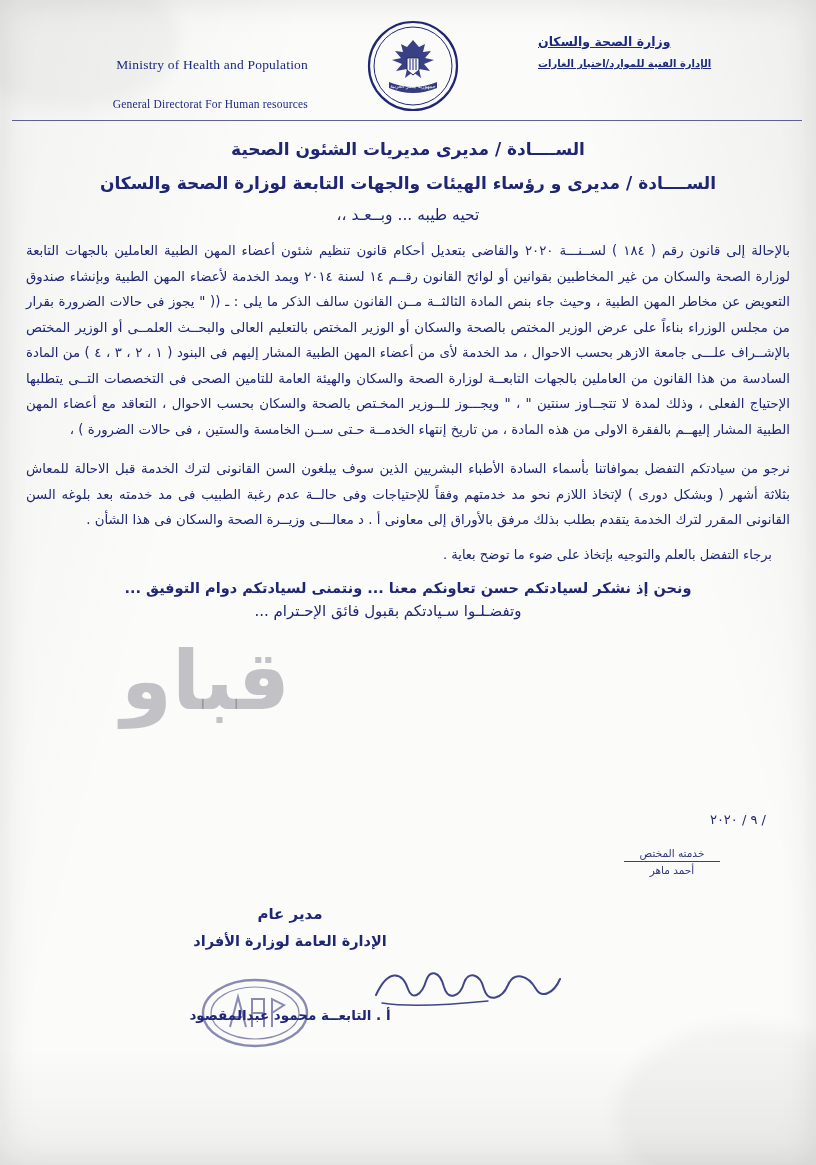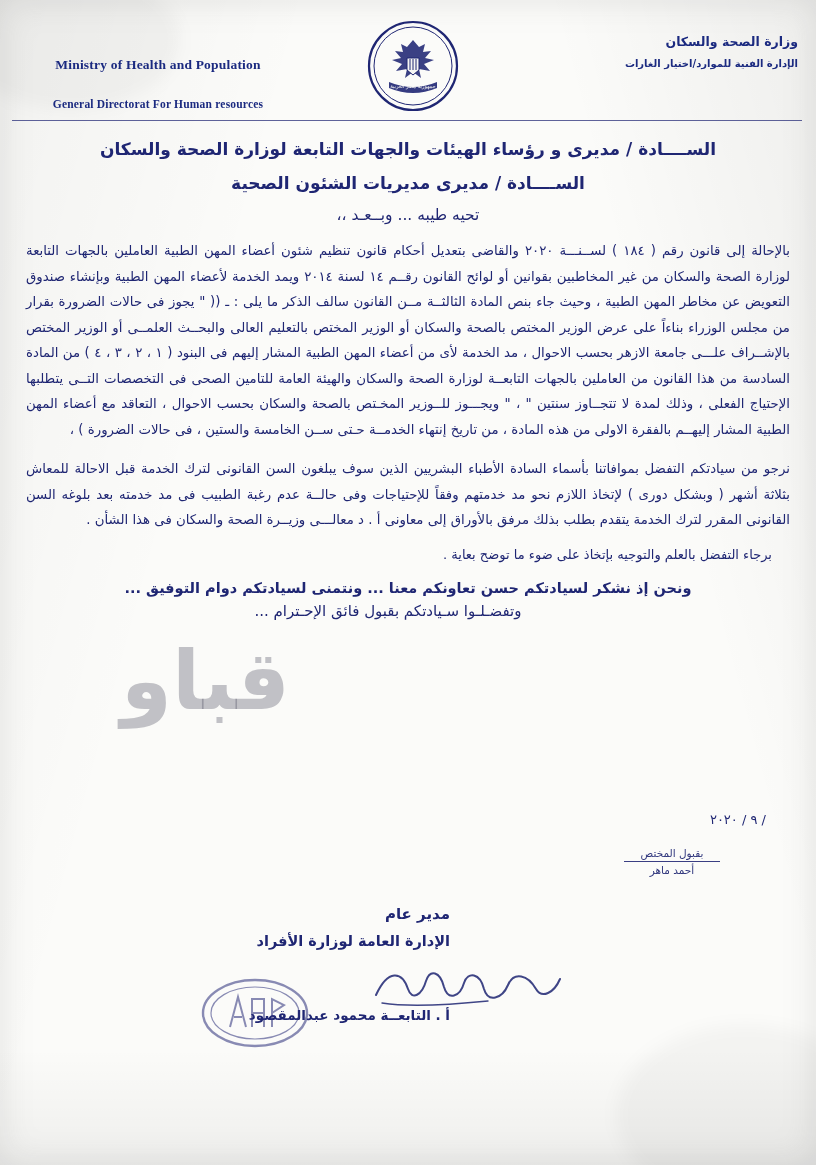--- a/index.html
+++ b/index.html
@@ -42,42 +42,43 @@
     top: 8px;
     left: 0;
     width: 816px;
     height: 108px;
   }
   .hdr-left {
     position: absolute;
     left: 8px;
     top: 44px;
     width: 300px;
-    text-align: center;
+    text-align: right;
     font-family: "Liberation Serif", serif;
-    font-weight: bold;
+    font-weight: normal;
     color: #1b2a80;
     font-size: 13.5px;
     line-height: 1.9;
     letter-spacing: 0.2px;
   }
   .hdr-left .l2 { font-size: 11.5px; margin-top: 16px; }
 
   .hdr-right {
     position: absolute;
     right: 18px;
     top: 22px;
     width: 260px;
-    text-align: right;
+    text-align: left;
     direction: rtl;
     font-family: "DejaVu Sans", sans-serif;
     color: #1b2a80;
     font-size: 12.5px;
     line-height: 1.9;
     font-weight: bold;
+    text-decoration: underline;
   }
   .hdr-right .r2 { font-size: 10px; letter-spacing: -0.2px; }
 
   
   .emblem {
     position: absolute;
     left: 367px;
     top: 12px;
     width: 92px;
     height: 92px;
@@ -185,21 +186,21 @@
     margin-left: auto;
   }
 
   
   .signblock {
     position: absolute;
     left: 130px;
     top: 905px;
     width: 320px;
     direction: rtl;
-    text-align: right;
+    text-align: center;
     color: #1f2673;
     font-weight: bold;
   }
   .signblock .t1 { font-size: 15px; letter-spacing: .5px; }
   .signblock .t2 { font-size: 14.5px; margin-top: 10px; }
   .signblock .t3 { font-size: 13.5px; margin-top: 58px; }
 
   
   .scribble {
     position: absolute;
@@ -279,39 +280,39 @@
     <div class="hdr-right">
       <div class="r1">وزارة الصحة والسكان</div>
       <div class="r2">الإدارة الفنية للموارد/اختيار الغارات</div>
     </div>
   </div>
 
   <div class="rule"></div>
 
   <div class="body">
 
+    <div class="addr">الســــادة / مديرى مديريات الشئون الصحية</div>
     <div class="addr a2">الســــادة / مديرى و رؤساء الهيئات والجهات التابعة لوزارة الصحة والسكان</div>
-    <div class="addr">الســــادة / مديرى مديريات الشئون الصحية</div>
 
     <div class="greet">تحيه طيبه ... وبــعـد ،،</div>
 
     <div class="para p1">بالإحالة إلى قانون رقم ( ١٨٤ ) لســنـــة ٢٠٢٠ والقاضى بتعديل أحكام قانون تنظيم شئون أعضاء المهن الطبية العاملين بالجهات التابعة لوزارة الصحة والسكان من غير المخاطبين بقوانين أو لوائح القانون رقــم ١٤ لسنة ٢٠١٤ ويمد الخدمة لأعضاء المهن الطبية وبإنشاء صندوق التعويض عن مخاطر المهن الطبية ، وحيث جاء بنص المادة الثالثــة مــن القانون سالف الذكر ما يلى : ـ (( " يجوز فى حالات الضرورة بقرار من مجلس الوزراء بناءاً على عرض الوزير المختص بالصحة والسكان أو الوزير المختص بالتعليم العالى والبحــث العلمــى أو الوزير المختص بالإشــراف علـــى جامعة الازهر بحسب الاحوال ، مد الخدمة لأى من أعضاء المهن الطبية المشار إليهم فى البنود ( ١ ، ٢ ، ٣ ، ٤ ) من المادة السادسة من هذا القانون من العاملين بالجهات التابعــة لوزارة الصحة والسكان والهيئة العامة للتامين الصحى فى التخصصات التــى يتطلبها الإحتياج الفعلى ، وذلك لمدة لا تتجــاوز سنتين " ، " ويجـــوز للــوزير المخـتص بالصحة والسكان بحسب الاحوال ، التعاقد مع أعضاء المهن الطبية المشار إليهــم بالفقرة الاولى من هذه المادة ، من تاريخ إنتهاء الخدمــة حـتى ســن الخامسة والستين ، فى حالات الضرورة ) ،</div>
 
     <div class="para p2">نرجو من سيادتكم التفضل بموافاتنا بأسماء السادة الأطباء البشريين الذين سوف يبلغون السن القانونى لترك الخدمة قبل الاحالة للمعاش بثلاثة أشهر ( وبشكل دورى ) لإتخاذ اللازم نحو   مد خدمتهم وفقاً للإحتياجات وفى حالــة عدم رغبة الطبيب فى مد خدمته بعد بلوغه السن القانونى المقرر لترك الخدمة يتقدم بطلب بذلك مرفق بالأوراق إلى معاونى أ . د معالـــى وزيــرة الصحة والسكان فى هذا الشأن .</div>
 
     <div class="note">برجاء التفضل بالعلم والتوجيه بإتخاذ على ضوء ما توضح بعاية .</div>
 
     <div class="closing1">ونحن إذ نشكر لسيادتكم حسن تعاونكم معنا ... ونتمنى لسيادتكم دوام التوفيق ...</div>
     <div class="closing2">وتفضـلـوا سـيادتكم بقبول فائق الإحـترام ...</div>
   </div>
 
   <div class="datebox">
     <div class="date-line">/ ٩ / ٢٠٢٠</div>
     <div class="officer">
-      <span>بقبول المختص</span>
+      <span>خدمته المختص</span>
       <span class="sig">أحمد ماهر</span>
     </div>
   </div>
 
   <div class="signblock">
     <div class="t1">مدير عام</div>
     <div class="t2">الإدارة العامة لوزارة الأفراد</div>
     <div class="t3">أ . التابعــة محمود عبدالمقصود</div>
   </div>
 

